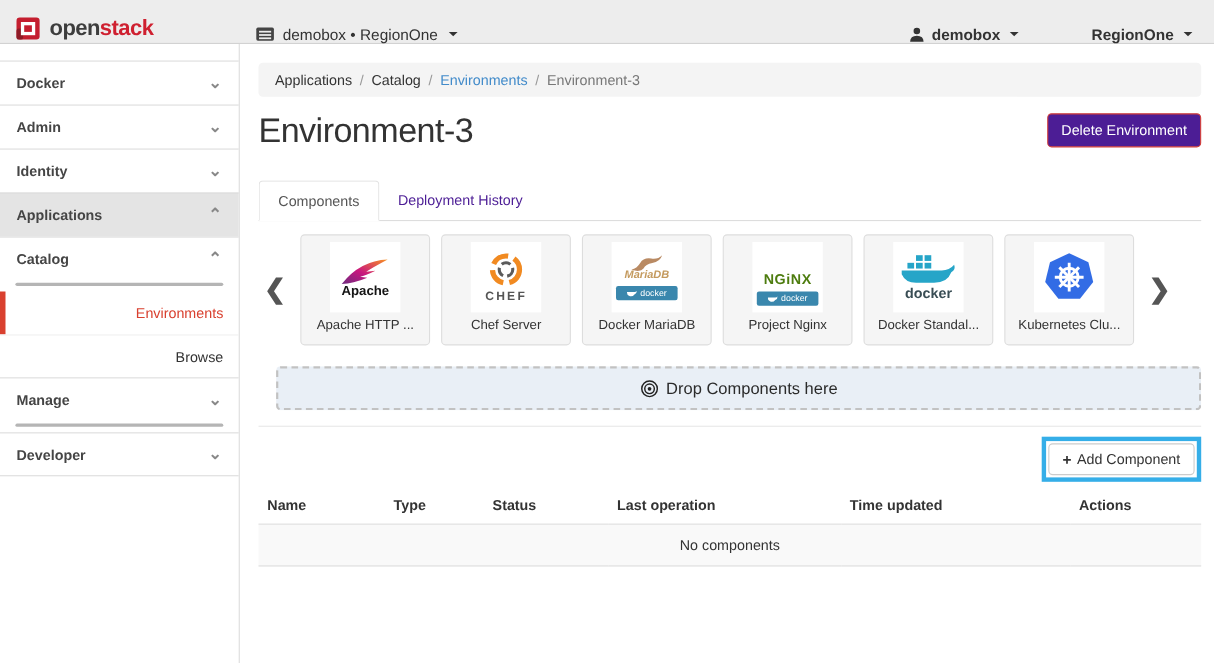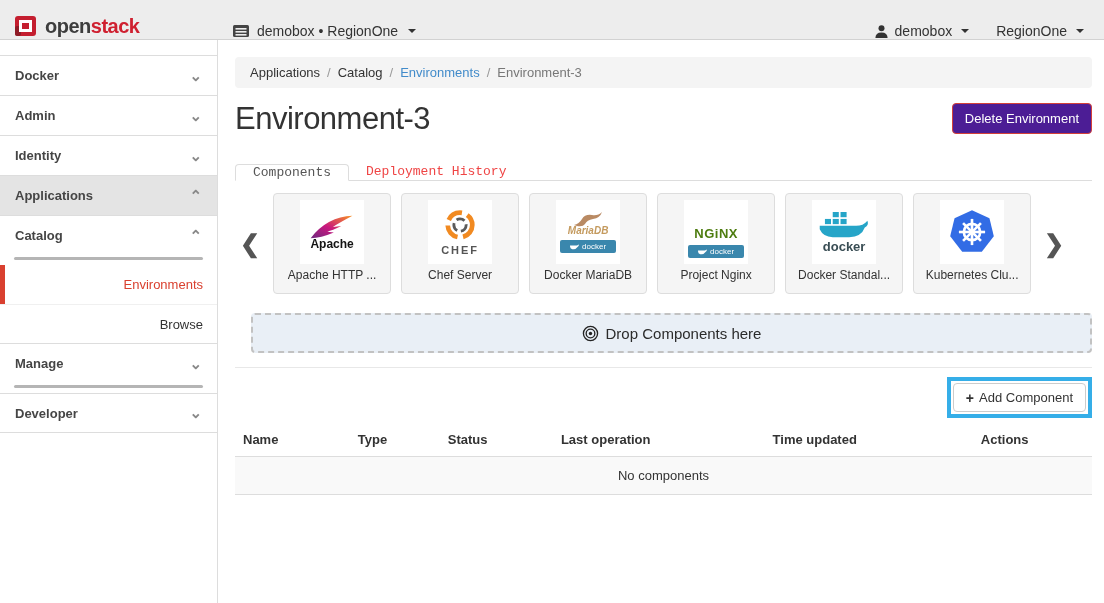--- a/index.html
+++ b/index.html
@@ -15,22 +15,22 @@
     background:#ededed; border-bottom:1px solid #d2d2d2;
     display:flex; align-items:flex-end; }
   .brand { display:flex; align-items:center; gap:6px; padding-left:13px; width:218px; }
   .brand-word { font-size:20px; font-weight:bold; letter-spacing:-0.5px; }
   .brand-open { color:#3d3d3d; }
   .brand-stack { color:#cf2030; }
   .switcher { display:flex; align-items:center; gap:7px; margin-left:14px;
     font-size:14px; color:#333; cursor:pointer; }
   .caret { width:0; height:0; border-left:4px solid transparent;
     border-right:4px solid transparent; border-top:4px solid #333; margin-left:3px; }
-  .topbar-right { margin-left:auto; display:flex; align-items:center; gap:27px;
-    padding-right:20px; font-size:14px; }
+  .topbar-right { margin-left:auto; display:flex; align-items:center; gap:66px;
+    padding-right:20px; font-size:14px;font-weight:bold; }
   .menu-item { display:flex; align-items:center; gap:6px; cursor:pointer; }
 
   
   .sidebar { position:absolute; top:40px; left:0; bottom:0; width:218px;
     background:#fff; border-right:1px solid #ddd; }
   .side-spacer { height:15px; }
   .side-section { height:40px; display:flex; align-items:center; padding:0 15px;
     border-top:1px solid #ddd; font-weight:bold; color:#454545; cursor:pointer; }
   .side-section .chev { margin-left:auto; color:#888; font-size:15px; line-height:10px; }
   .open-section { background:#e4e4e4; }
@@ -51,24 +51,24 @@
   .crumb-sep { color:#999; margin:0 7px; }
   .crumb-current { color:#777; }
 
   .title-row { display:flex; align-items:flex-start; margin-top:13px; }
   .page-title { margin:0; font-size:31px; font-weight:400; color:#333; letter-spacing:-0.5px; }
   .btn-danger { margin-left:auto; margin-top:2px; background:#4c1d95; border:1px solid #d43f3a;
     color:#fff; font-size:13px; padding:7px 12px; border-radius:4px; cursor:pointer;
     font-family:inherit; }
 
   .tabs { margin-top:27px; border-bottom:1px solid #ddd; display:flex; }
-  .tab { padding:0 17px; cursor:pointer;font-family:Liberation Mono, monospace; }
+  .tab { padding:10px 17px; cursor:pointer; }
   .tab.active { background:#fff; border:1px solid #ddd; border-bottom:1px solid #fff;
     border-radius:4px 4px 0 0; margin-bottom:-1px; color:#555; }
-  .tab.inactive { color:#ef4444; }
+  .tab.inactive { color:#4c1d95; }
 
   .panel-controls { display:flex; align-items:center; margin-top:29px; position:relative; }
   .panel-heading { margin:0; font-size:23px; font-weight:400; color:#333; }
   .category-label { font-size:15px; margin-left:80px; }
   .dropdown-btn { margin-left:18px; background:#fff; border:1px solid #ccc; border-radius:4px;
     padding:5px 10px; font-size:13px; display:flex; align-items:center; cursor:pointer;
     font-family:inherit; color:#333; }
   .find-input { margin-left:auto; margin-right:17px; width:192px; padding:6px 12px;
     border:1px solid #ccc; border-radius:4px; font-size:13px; font-family:inherit; color:#333; }
   .find-input::placeholder { color:#aaa; }

